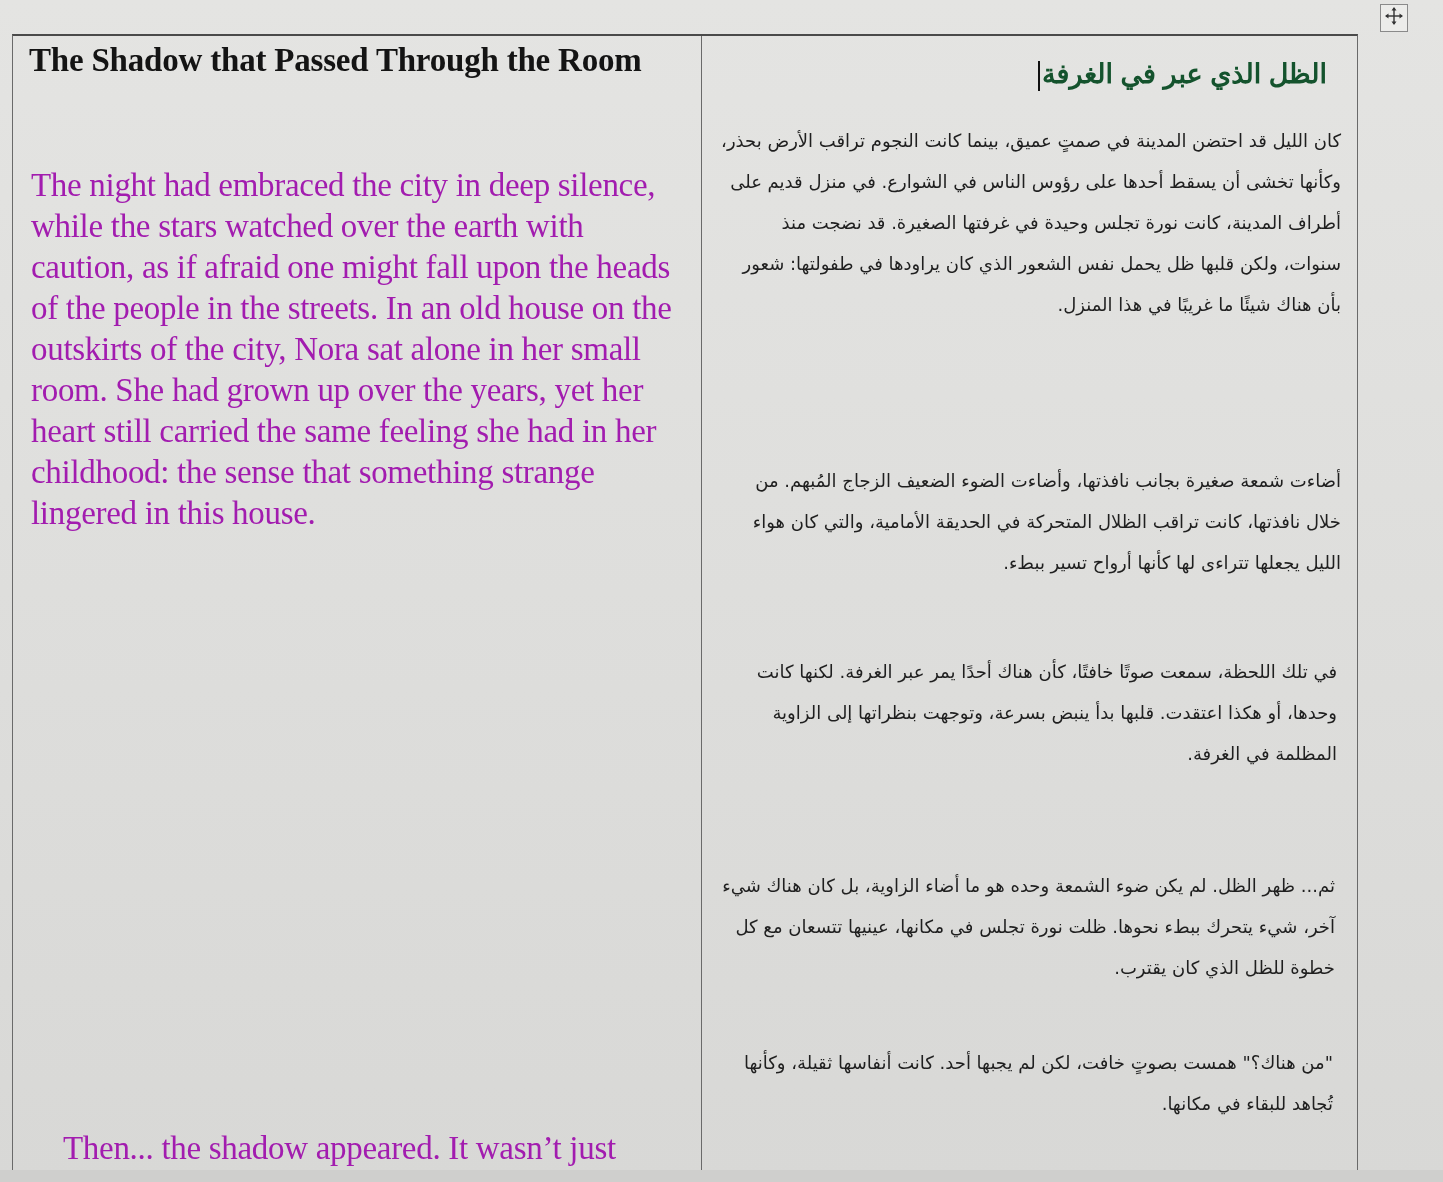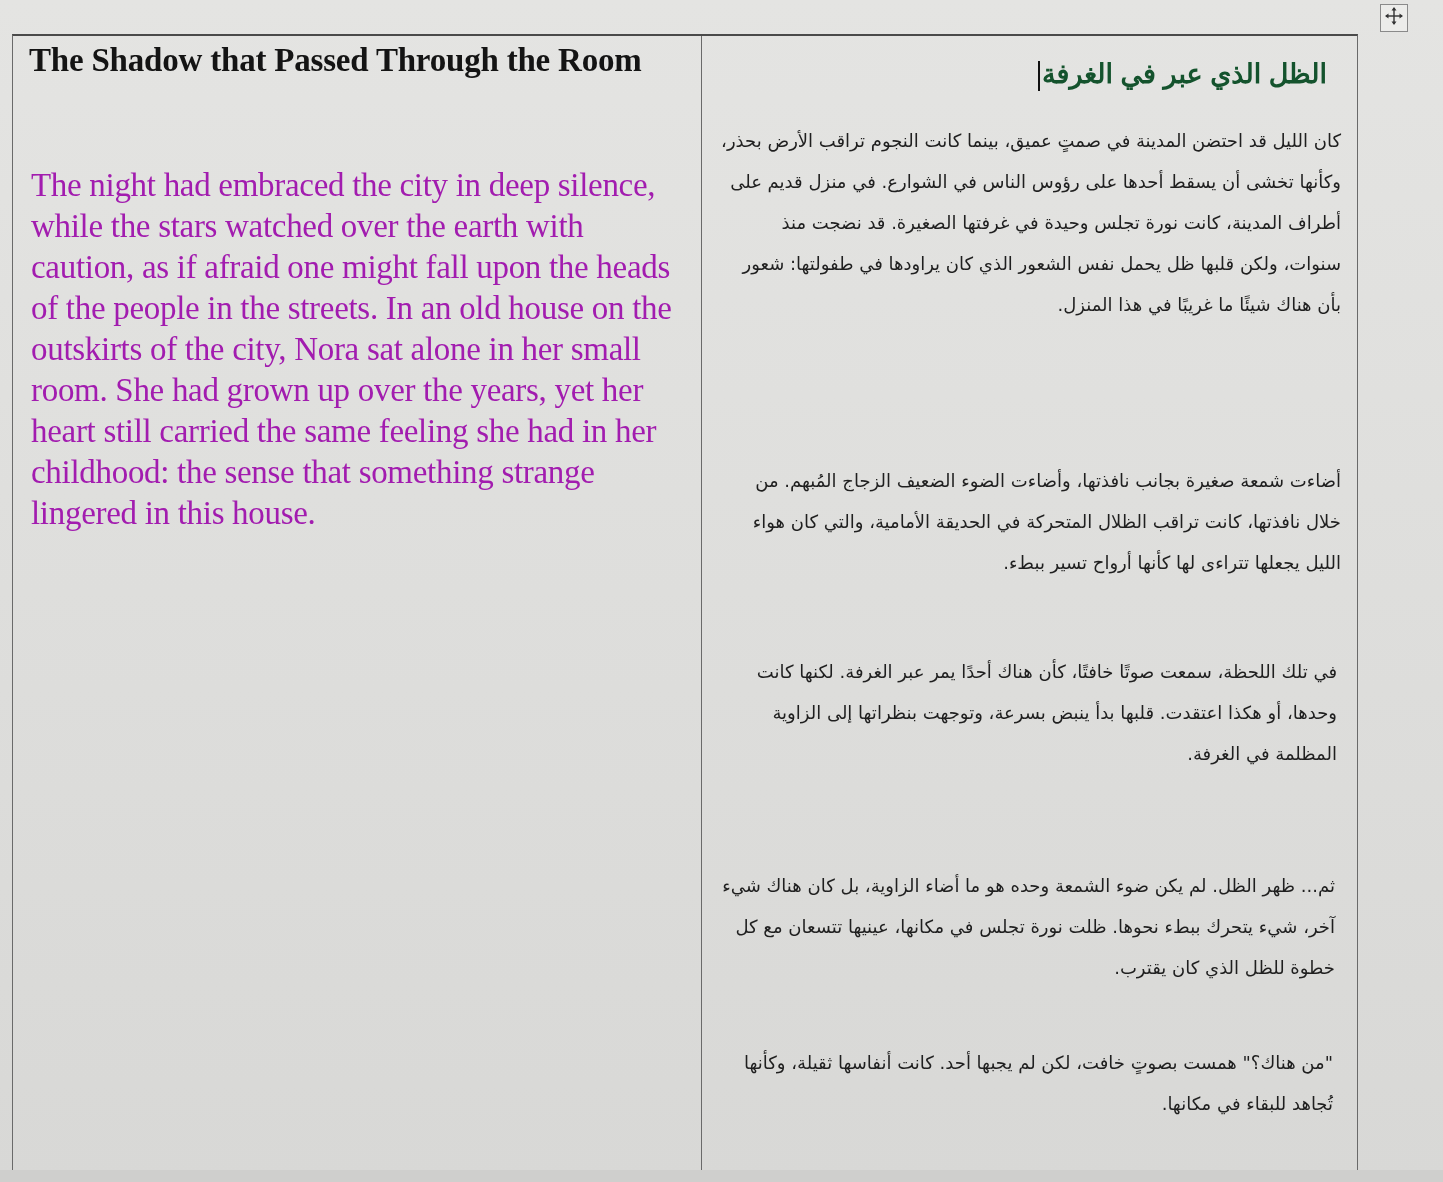--- a/index.html
+++ b/index.html
@@ -149,20 +149,21 @@
       <polygon points="1,10 4.5,7.5 4.5,12.5" fill="#333"></polygon>
       <polygon points="19,10 15.5,7.5 15.5,12.5" fill="#333"></polygon>
     </svg>
   </span>
 </div>
 
 <div class="table">
   <div class="cell cell-en">
     <h1 class="en-title">The Shadow that Passed Through the Room</h1>
     <p class="en-para en-p1">The night had embraced the city in deep silence, while the stars watched over the earth with caution, as if afraid one might fall upon the heads of the people in the streets. In an old house on the outskirts of the city, Nora sat alone in her small room. She had grown up over the years, yet her heart still carried the same feeling she had in her childhood: the sense that something strange lingered in this house.</p>
+    <p class="en-para en-p4">Then... the shadow appeared. It wasn’t just</p>
   </div>
   <div class="cell cell-ar">
     <h1 class="ar-title"><span>الظل الذي عبر في الغرفة</span><span class="caret"></span></h1>
     <p class="ar-para ar-p1">كان الليل قد احتضن المدينة في صمتٍ عميق، بينما كانت النجوم تراقب الأرض بحذر، وكأنها تخشى أن يسقط أحدها على رؤوس الناس في الشوارع. في منزل قديم على أطراف المدينة، كانت نورة تجلس وحيدة في غرفتها الصغيرة. قد نضجت منذ سنوات، ولكن قلبها ظل يحمل نفس الشعور الذي كان يراودها في طفولتها: شعور بأن هناك شيئًا ما غريبًا في هذا المنزل.</p>
     <p class="ar-para ar-p2">أضاءت شمعة صغيرة بجانب نافذتها، وأضاءت الضوء الضعيف الزجاج المُبهم. من خلال نافذتها، كانت تراقب الظلال المتحركة في الحديقة الأمامية، والتي كان هواء الليل يجعلها تتراءى لها كأنها أرواح تسير ببطء.</p>
     <p class="ar-para ar-p3">في تلك اللحظة، سمعت صوتًا خافتًا، كأن هناك أحدًا يمر عبر الغرفة. لكنها كانت وحدها، أو هكذا اعتقدت. قلبها بدأ ينبض بسرعة، وتوجهت بنظراتها إلى الزاوية المظلمة في الغرفة.</p>
     <p class="ar-para ar-p4">ثم... ظهر الظل. لم يكن ضوء الشمعة وحده هو ما أضاء الزاوية، بل كان هناك شيء آخر، شيء يتحرك ببطء نحوها. ظلت نورة تجلس في مكانها، عينيها تتسعان مع كل خطوة للظل الذي كان يقترب.</p>
     <p class="ar-para ar-p5">"من هناك؟" همست بصوتٍ خافت، لكن لم يجبها أحد. كانت أنفاسها ثقيلة، وكأنها تُجاهد للبقاء في مكانها.</p>
   </div>
 </div>

